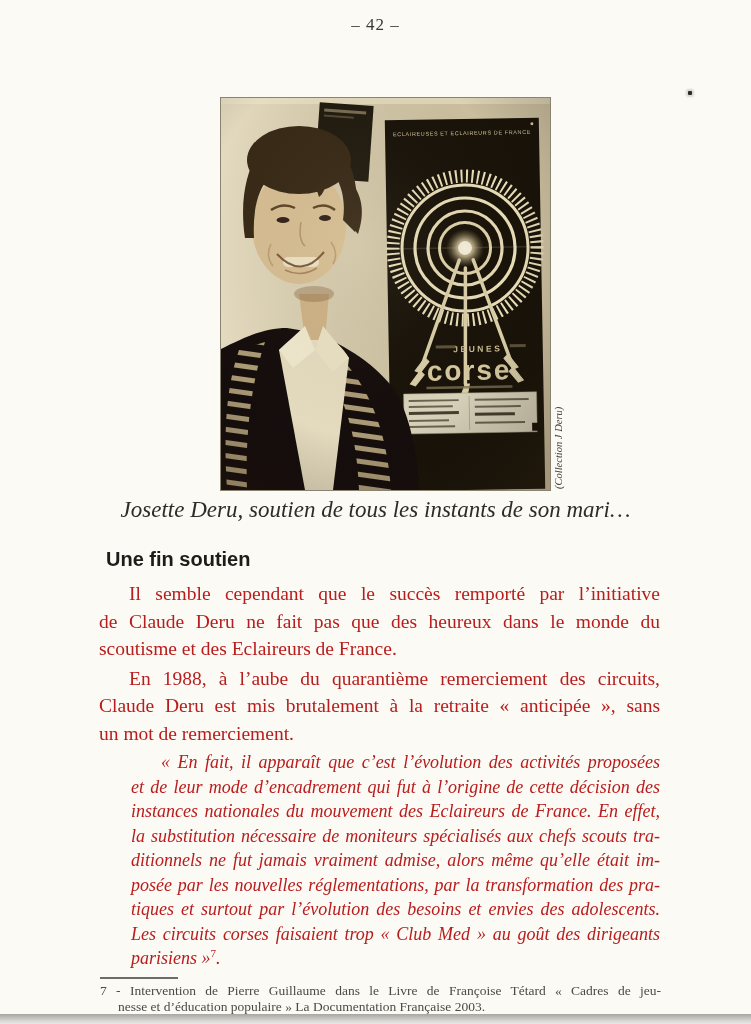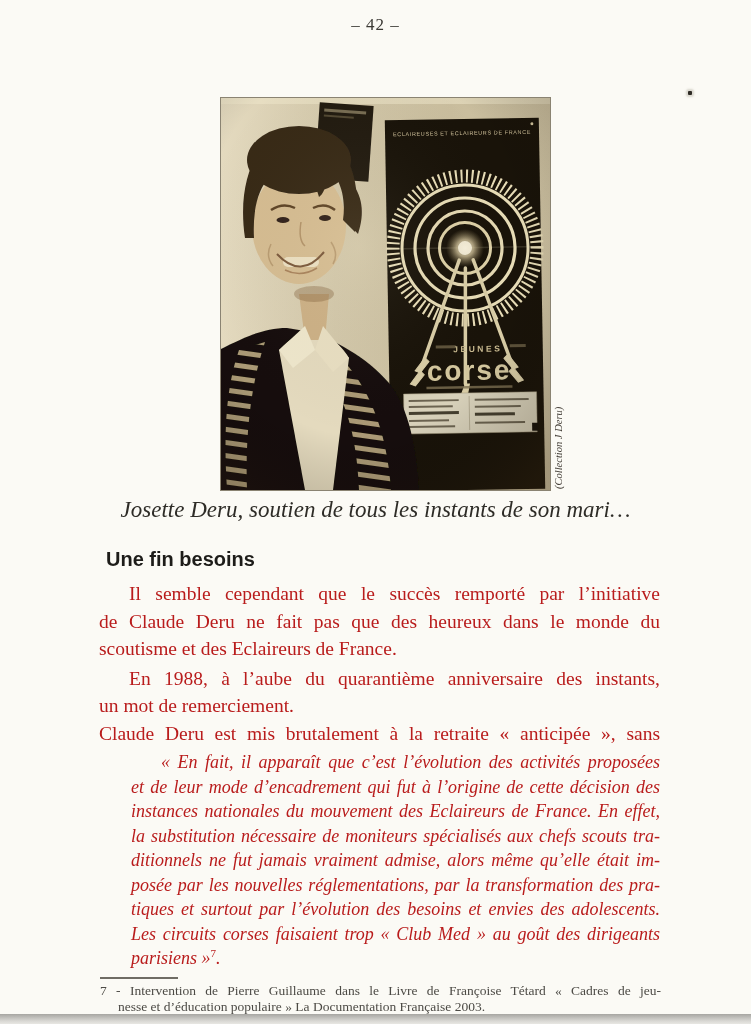--- a/index.html
+++ b/index.html
@@ -184,32 +184,32 @@
     </g>
 
     <rect x="0" y="0" width="329" height="392" fill="url(#vigGrad)"></rect>
   </svg>
 </div>
 
 <div class="photo-credit">(Collection J Deru)</div>
 
 <div class="photo-caption">Josette Deru, soutien de tous les instants de son mari…</div>
 
-<div class="section-heading">Une fin besoins</div>
+<div class="section-heading">Une fin soutien</div>
 
 <div class="text-block">
   <div class="para">
     <div class="ln j ind">Il semble cependant que le succès remporté par l’initiative</div>
     <div class="ln j">de Claude Deru ne fait pas que des heureux dans le monde du</div>
     <div class="ln">scoutisme et des Eclaireurs de France.</div>
   </div>
   <div class="para">
-    <div class="ln j ind">En 1988, à l’aube du quarantième anniversaire des instants,</div>
+    <div class="ln j ind">En 1988, à l’aube du quarantième remerciement des circuits,</div>
+    <div class="ln j">Claude Deru est mis brutalement à la retraite « anticipée », sans</div>
     <div class="ln">un mot de remerciement.</div>
-    <div class="ln j">Claude Deru est mis brutalement à la retraite « anticipée », sans</div>
   </div>
   <div class="para quote">
     <div class="ln j ind">« En fait, il apparaît que c’est l’évolution des activités proposées</div>
     <div class="ln j">et de leur mode d’encadrement qui fut à l’origine de cette décision des</div>
     <div class="ln j">instances nationales du mouvement des Eclaireurs de France. En effet,</div>
     <div class="ln j">la substitution nécessaire de moniteurs spécialisés aux chefs scouts tra-</div>
     <div class="ln j">ditionnels ne fut jamais vraiment admise, alors même qu’elle était im-</div>
     <div class="ln j">posée par les nouvelles réglementations, par la transformation des pra-</div>
     <div class="ln j">tiques et surtout par l’évolution des besoins et envies des adolescents.</div>
     <div class="ln j">Les circuits corses faisaient trop « Club Med » au goût des dirigeants</div>

